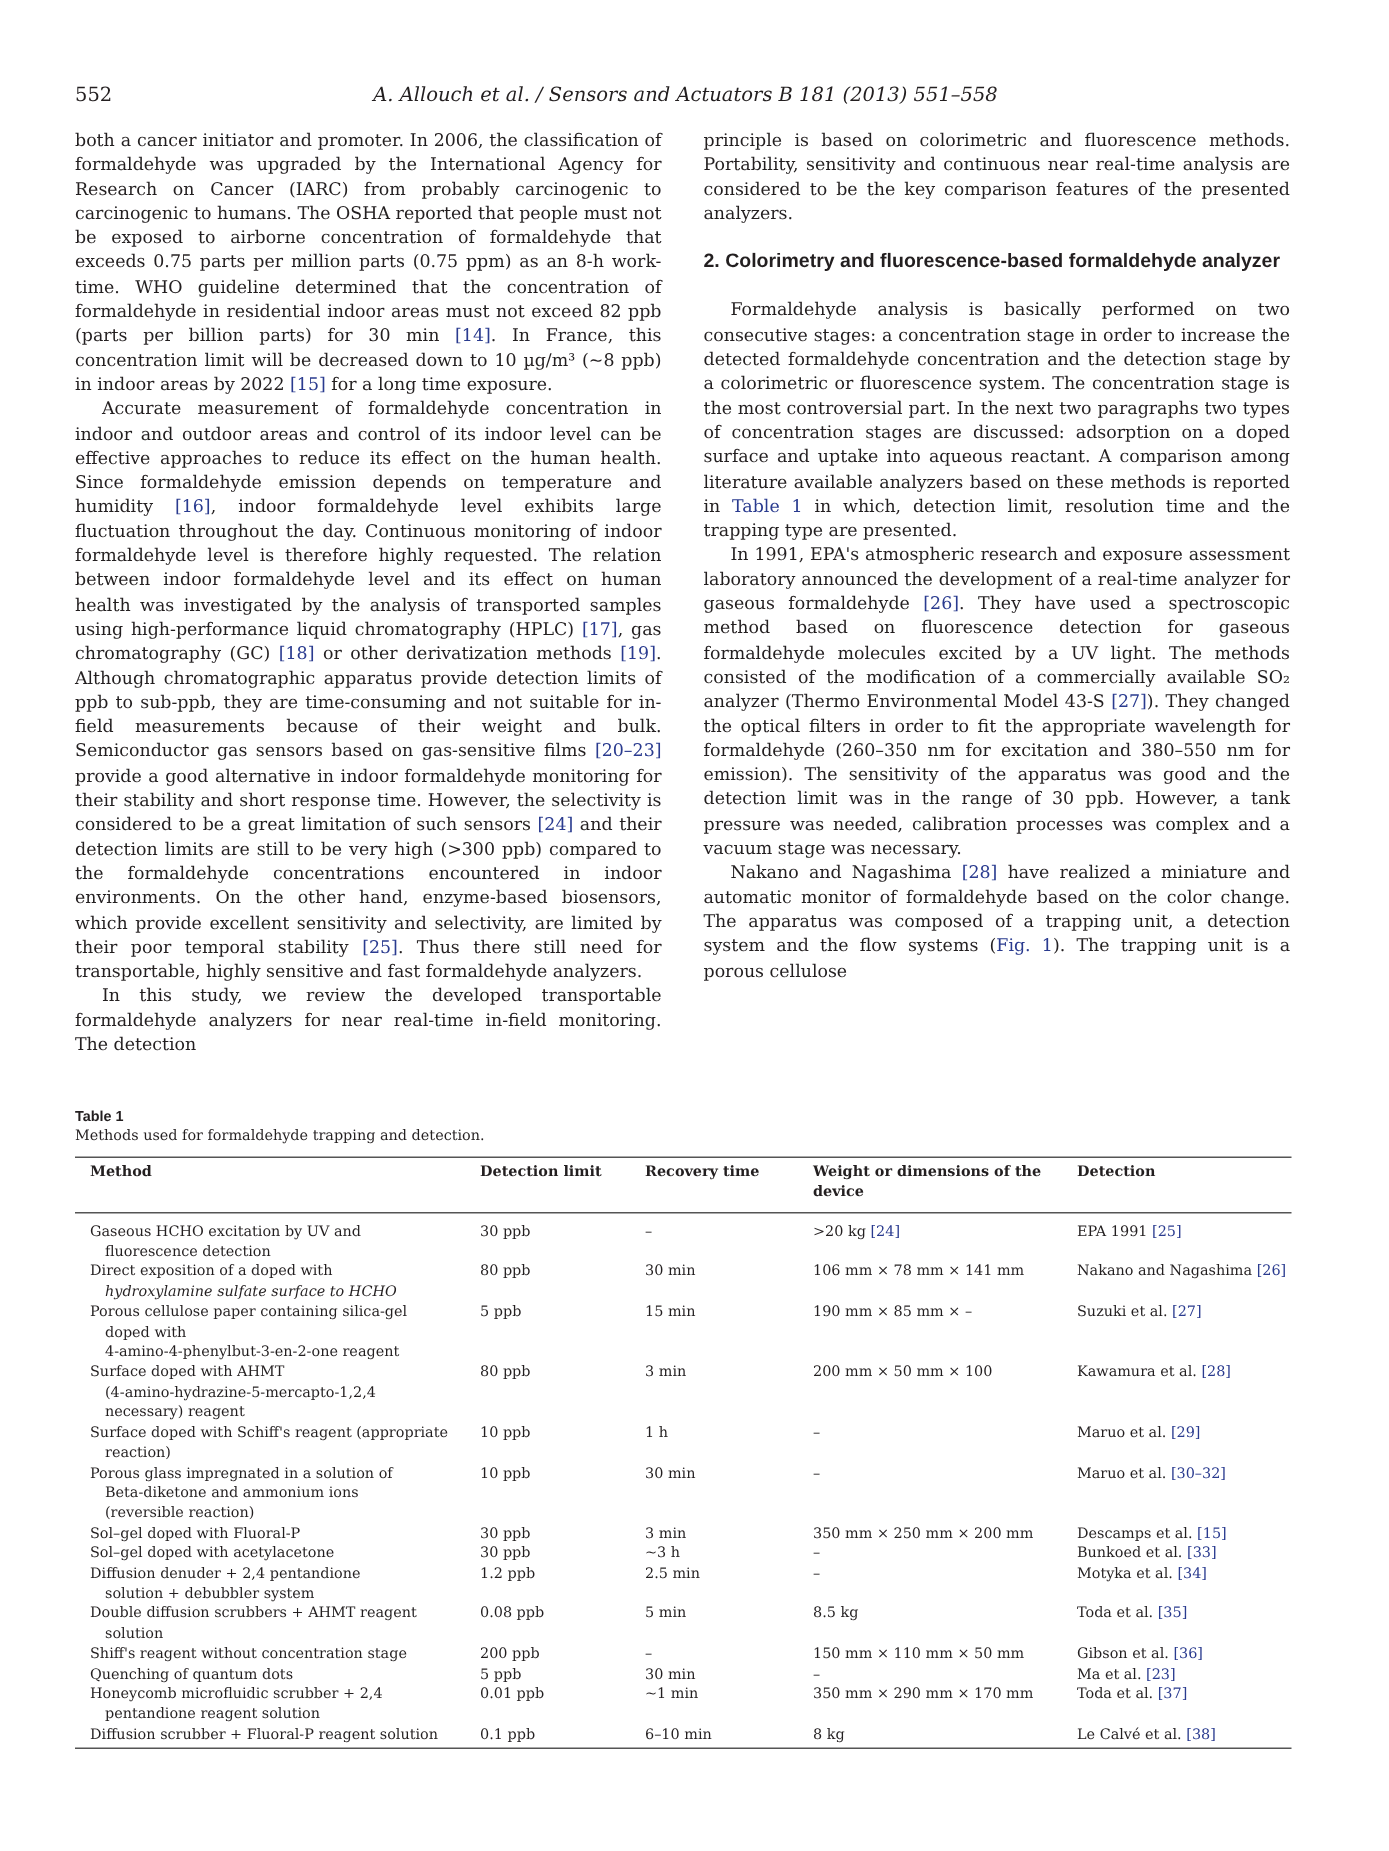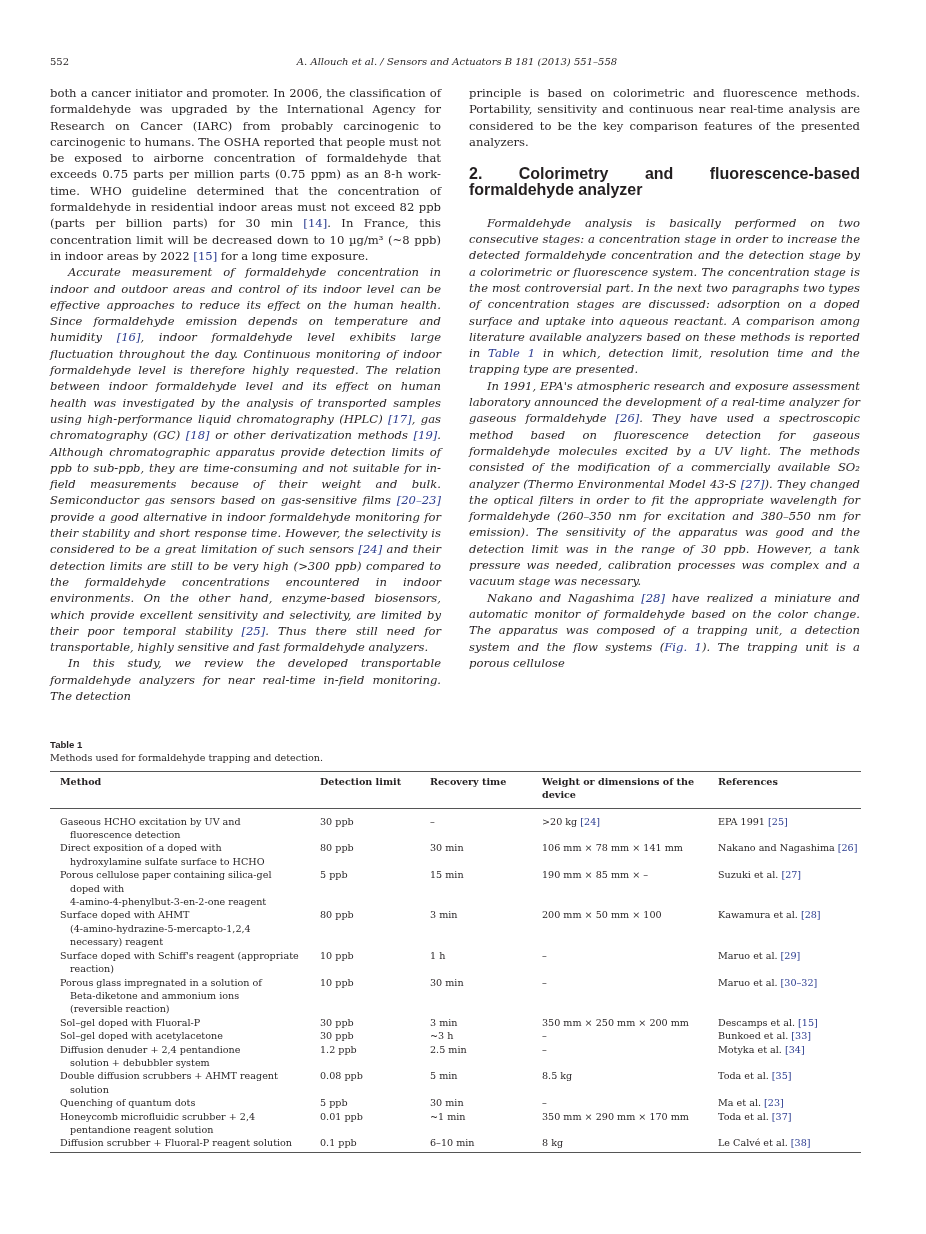--- a/index.html
+++ b/index.html
@@ -1,27 +1,27 @@
 <!DOCTYPE html>
 <html><head>
 <meta charset="utf-8">
 <style>
   html, body { margin: 0; padding: 0; background: #ffffff; }
   body { width: 926px; height: 1234px; position: relative; overflow: hidden;
          font-family: "DejaVu Serif", "Liberation Serif", serif; color: #231f20; }
-  .hdr { position: absolute; top: 56px; left: 50px; right: 50px; height: 14px; font-size: 10px; }
+  .hdr { position: absolute; top: 56px; left: 50px; right: 50px; height: 14px; font-size: 13px; }
   .hdr .pg { position: absolute; left: 0; top: 0; }
   .hdr .jr { position: absolute; left: 0; right: 12px; top: 0; text-align: center; font-style: italic; }
   .col { position: absolute; top: 85px; width: 391px; font-size: 11.6px; line-height: 16.3px; text-align: justify; }
   .col.left { left: 50px; }
   .col.right { left: 469px; }
   .col p { margin: 0; }
-  .col p.ind { text-indent: 18px; font-style: italic; }
+  .col p.ind { text-indent: 18px; }
   .ref { color: #2a3b8f; }
-  .sec { font-family: "Liberation Sans", sans-serif; font-weight: bold; font-size: 16px; line-height: 16.3px; margin: 16px 0 16px 0; }
+  .sec { font-family: "Liberation Sans", sans-serif; font-weight: bold; font-size: 13px; line-height: 16.3px; margin: 16px 0 16px 0; }
   .subsec { font-style: italic; margin: 16px 0 16px 0; font-size: 11.4px; }
   .tbl { position: absolute; left: 50px; top: 738px; width: 811px; font-size: 9.6px; line-height: 13.4px; }
   .tbl .tt { font-weight: bold; font-family: "Liberation Sans", sans-serif; }
   .tbl .tc { margin-bottom: 6px; }
   table { border-collapse: collapse; width: 100%; }
   thead th { text-align: left; font-weight: bold; vertical-align: top; padding: 3px 0 6px 0; }
   thead tr { border-top: 1.5px solid #555; border-bottom: 1px solid #555; }
   tbody tr:first-child td { padding-top: 6px; }
   tbody td { vertical-align: top; padding: 0; }
   tbody tr:last-child td { padding-bottom: 2px; }
@@ -57,38 +57,38 @@
 <div class="tbl">
   <div class="tt">Table 1</div>
   <div class="tc">Methods used for formaldehyde trapping and detection.</div>
   <table>
     <thead>
       <tr>
         <th class="m">Method</th>
         <th class="d">Detection limit</th>
         <th class="r">Recovery time</th>
         <th class="w">Weight or dimensions of the device</th>
-        <th>References</th>
+        <th>Detection</th>
       </tr>
     </thead>
     <tbody id="tbody">
         <tr>
           <td class="m">
             <span style="display: block;">Gaseous HCHO excitation by UV and</span>
             <span class="cont" style="display: block;">fluorescence detection</span>
           </td>
           <td class="d">30 ppb</td>
           <td class="r">–</td>
           <td class="w">&gt;20 kg <span class="ref">[24]</span></td>
           <td class="">EPA 1991 <span class="ref">[25]</span></td>
         </tr>
         <tr>
           <td class="m">
             <span style="display: block;">Direct exposition of a doped with</span>
-            <span class="cont" style="display: block;">hydroxylamine sulfate surface to HCHO</span>
+            <span class="cont" style="display: block; font-style: italic;">hydroxylamine sulfate surface to HCHO</span>
           </td>
           <td class="d">80 ppb</td>
           <td class="r">30 min</td>
           <td class="w">106 mm × 78 mm × 141 mm</td>
           <td class="">Nakano and Nagashima <span class="ref">[26]</span></td>
         </tr>
         <tr>
           <td class="m">
             <span style="display: block;">Porous cellulose paper containing silica-gel</span>
             <span class="cont" style="display: block;">doped with</span>
@@ -164,20 +164,29 @@
             <span style="display: block;">Double diffusion scrubbers + AHMT reagent</span>
             <span class="cont" style="display: block;">solution</span>
           </td>
           <td class="d">0.08 ppb</td>
           <td class="r">5 min</td>
           <td class="w">8.5 kg</td>
           <td class="">Toda et al. <span class="ref">[35]</span></td>
         </tr>
         <tr>
           <td class="m">
+            <span style="display: block;">Shiff's reagent without concentration stage</span>
+          </td>
+          <td class="d">200 ppb</td>
+          <td class="r">–</td>
+          <td class="w">150 mm × 110 mm × 50 mm</td>
+          <td class="">Gibson et al. <span class="ref">[36]</span></td>
+        </tr>
+        <tr>
+          <td class="m">
             <span style="display: block;">Quenching of quantum dots</span>
           </td>
           <td class="d">5 ppb</td>
           <td class="r">30 min</td>
           <td class="w">–</td>
           <td class="">Ma et al. <span class="ref">[23]</span></td>
         </tr>
         <tr>
           <td class="m">
             <span style="display: block;">Honeycomb microfluidic scrubber + 2,4</span>

